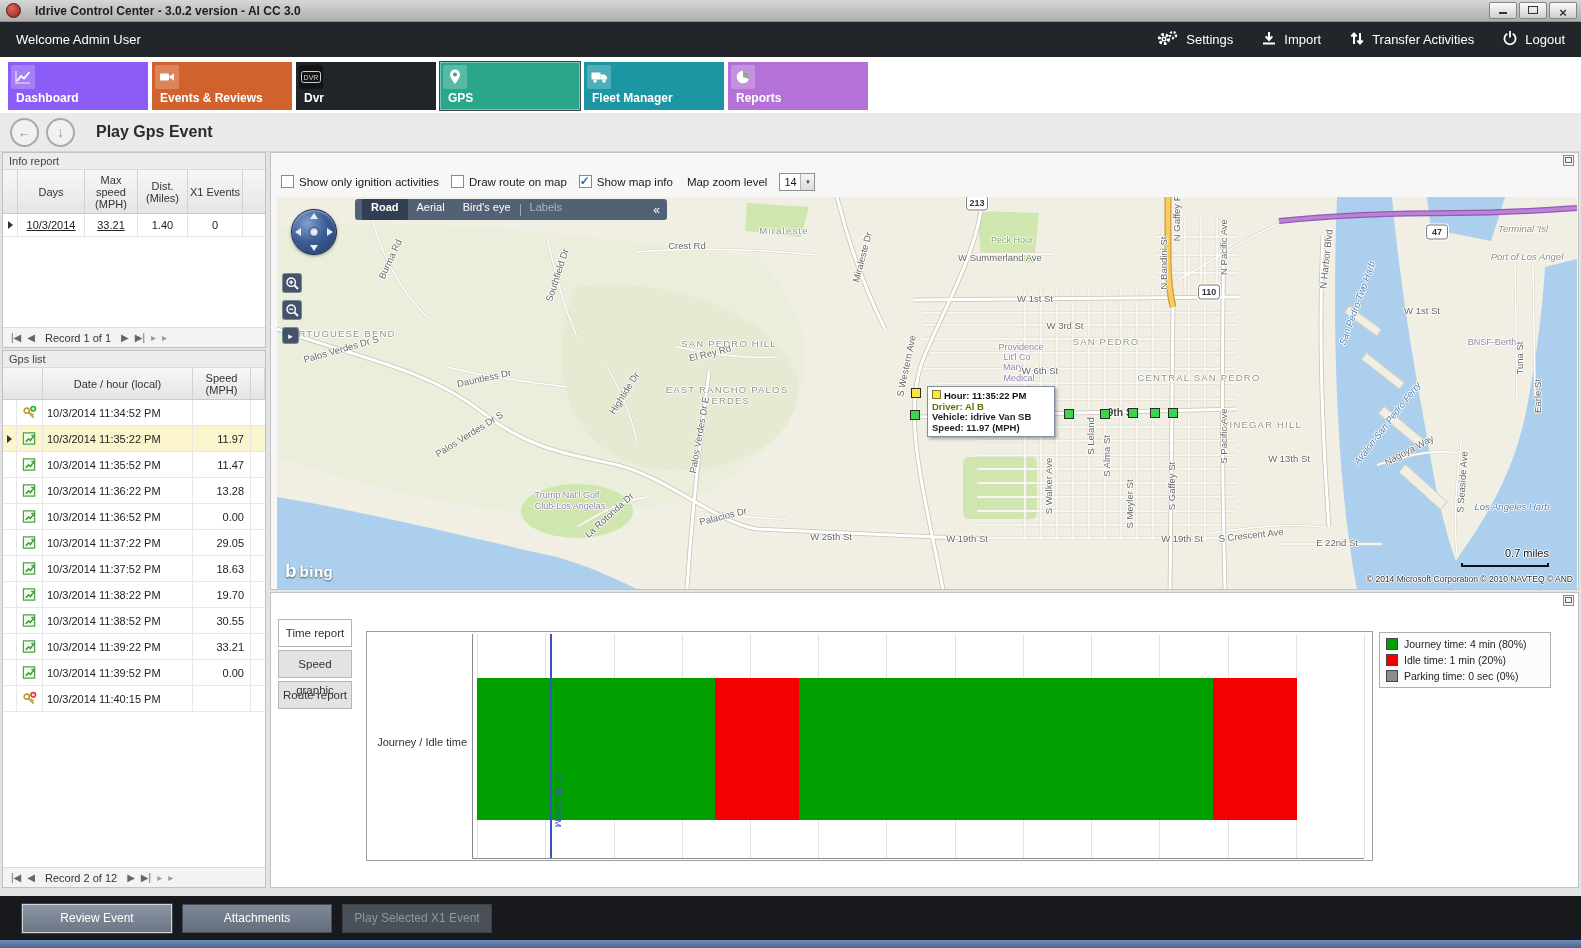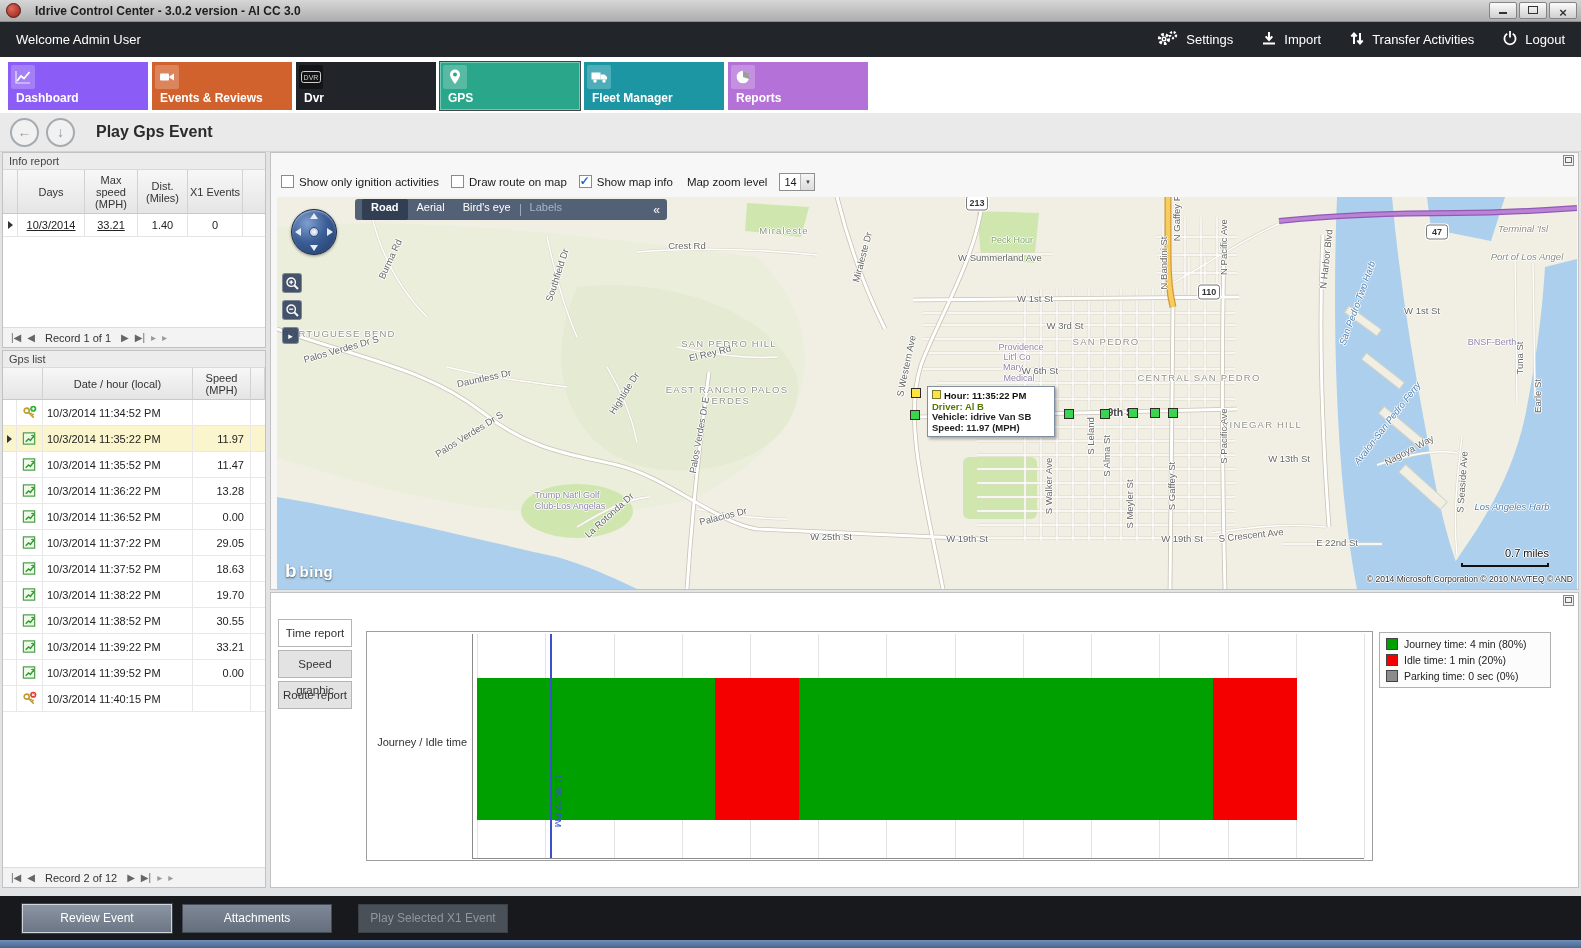--- a/index.html
+++ b/index.html
@@ -165,21 +165,21 @@
   .lg-row{display:flex;align-items:center;gap:6px;}
   .lg-sw{width:12px;height:12px;border:1px solid #444;box-sizing:border-box;}
   .lg-txt{font-size:10.5px;color:#222;}
   
   .footer{position:absolute;top:896px;left:0;width:1581px;height:44px;background:#17191d;
     display:flex;align-items:center;padding-left:22px;gap:10px;box-sizing:border-box;}
   .fbtn{height:29px;min-width:150px;padding:0 10px;color:#fff;font-size:12px;text-align:center;
     line-height:27px;box-sizing:border-box;cursor:pointer;}
   .fbtn.normal{background:linear-gradient(#7e8896,#646e7c);border:1px solid #454c55;}
   .fbtn.focused{background:linear-gradient(#8b95a3,#6b7583);border:1px solid #cfd6de;box-shadow:0 0 0 1px #3a414a;}
-  .fbtn.disabled{background:#4a5058;color:#8f969e;border:1px solid #3c4147;cursor:default;margin-left:16px;}
+  .fbtn.disabled{background:#4a5058;color:#8f969e;border:1px solid #3c4147;cursor:default;}
   .bottom-strip{position:absolute;top:940px;left:0;width:1581px;height:8px;
     background:linear-gradient(#6f8fb8,#48658e);}
 </style>
 </head>
 <body>
 
 <div class="titlebar">
   <span class="app-icon"></span>
   <span class="title-text">Idrive Control Center - 3.0.2 version - Al CC 3.0</span>
   <span class="win-btns">

